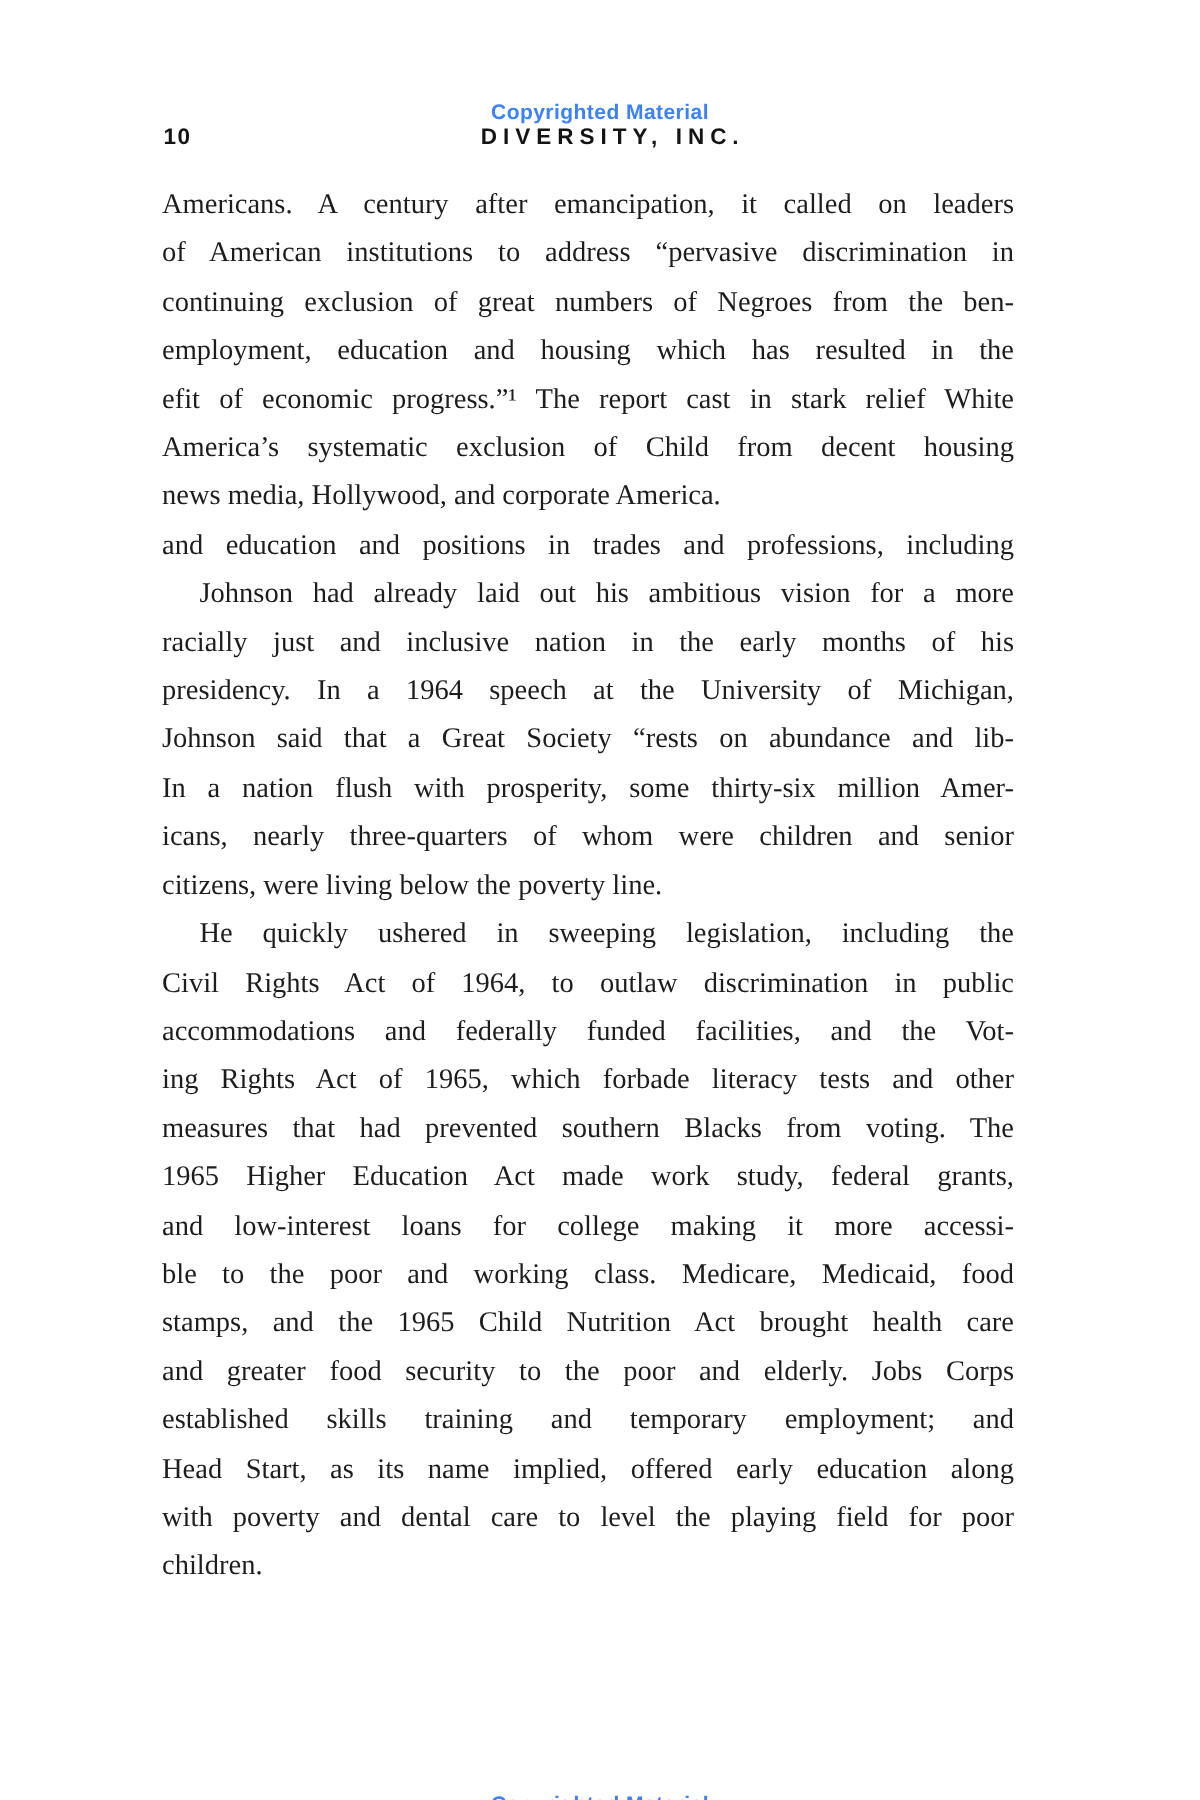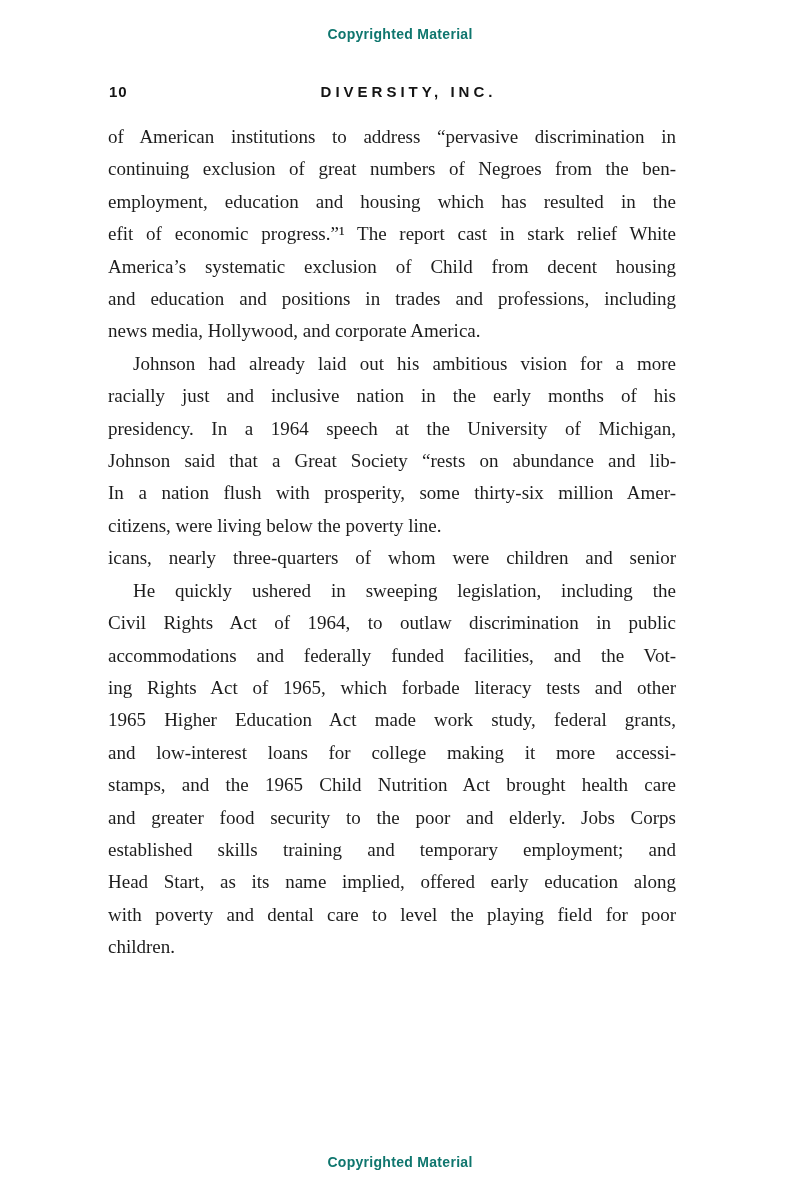--- a/index.html
+++ b/index.html
@@ -17,21 +17,22 @@
   }
   .notice {
     position: absolute;
     left: 0;
     width: 100%;
     text-align: center;
     font-family: "Liberation Sans", sans-serif;
     font-weight: bold;
     font-size: 14px;
     letter-spacing: 0.3px;
-    color: #0f766e;
+    color: #3b82f6;
+    margin-top: 40px;
   }
   .notice.top { top: 26px; }
   .notice.bottom { top: 1154px; }
   .running-header {
     position: absolute;
     top: 83px;
     left: 0;
     width: 100%;
     height: 22px;
     padding-left: 17px;
@@ -85,44 +86,47 @@
 
   <div class="notice top">Copyrighted Material</div>
 
   <div class="running-header">
     <span class="page-number">10</span>
     <span class="running-title">DIVERSITY, INC.</span>
   </div>
 
   <div class="body-text">
       <div class="para">
+        <div class="line">Americans. A century after emancipation, it called on leaders</div>
         <div class="line">of American institutions to address “pervasive discrimination in</div>
         <div class="line">continuing exclusion of great numbers of Negroes from the ben-</div>
         <div class="line">employment, education and housing which has resulted in the</div>
         <div class="line">efit of economic progress.”¹ The report cast in stark relief White</div>
         <div class="line">America’s systematic exclusion of Child from decent housing</div>
+        <div class="line last">news media, Hollywood, and corporate America.</div>
         <div class="line">and education and positions in trades and professions, including</div>
-        <div class="line last">news media, Hollywood, and corporate America.</div>
       </div>
       <div class="para">
         <div class="line indent">Johnson had already laid out his ambitious vision for a more</div>
         <div class="line">racially just and inclusive nation in the early months of his</div>
         <div class="line">presidency. In a 1964 speech at the University of Michigan,</div>
         <div class="line">Johnson said that a Great Society “rests on abundance and lib-</div>
         <div class="line">In a nation flush with prosperity, some thirty-six million Amer-</div>
+        <div class="line">icans, nearly three-quarters of whom were children and senior</div>
         <div class="line last">citizens, were living below the poverty line.</div>
-        <div class="line">icans, nearly three-quarters of whom were children and senior</div>
       </div>
       <div class="para">
         <div class="line indent">He quickly ushered in sweeping legislation, including the</div>
         <div class="line">Civil Rights Act of 1964, to outlaw discrimination in public</div>
         <div class="line">accommodations and federally funded facilities, and the Vot-</div>
         <div class="line">ing Rights Act of 1965, which forbade literacy tests and other</div>
+        <div class="line">measures that had prevented southern Blacks from voting. The</div>
         <div class="line">1965 Higher Education Act made work study, federal grants,</div>
         <div class="line">and low-interest loans for college making it more accessi-</div>
+        <div class="line">ble to the poor and working class. Medicare, Medicaid, food</div>
         <div class="line">stamps, and the 1965 Child Nutrition Act brought health care</div>
         <div class="line">and greater food security to the poor and elderly. Jobs Corps</div>
         <div class="line">established skills training and temporary employment; and</div>
         <div class="line">Head Start, as its name implied, offered early education along</div>
         <div class="line">with poverty and dental care to level the playing field for poor</div>
         <div class="line last">children.</div>
       </div>
     </div>
 
   <div class="notice bottom">Copyrighted Material</div>

